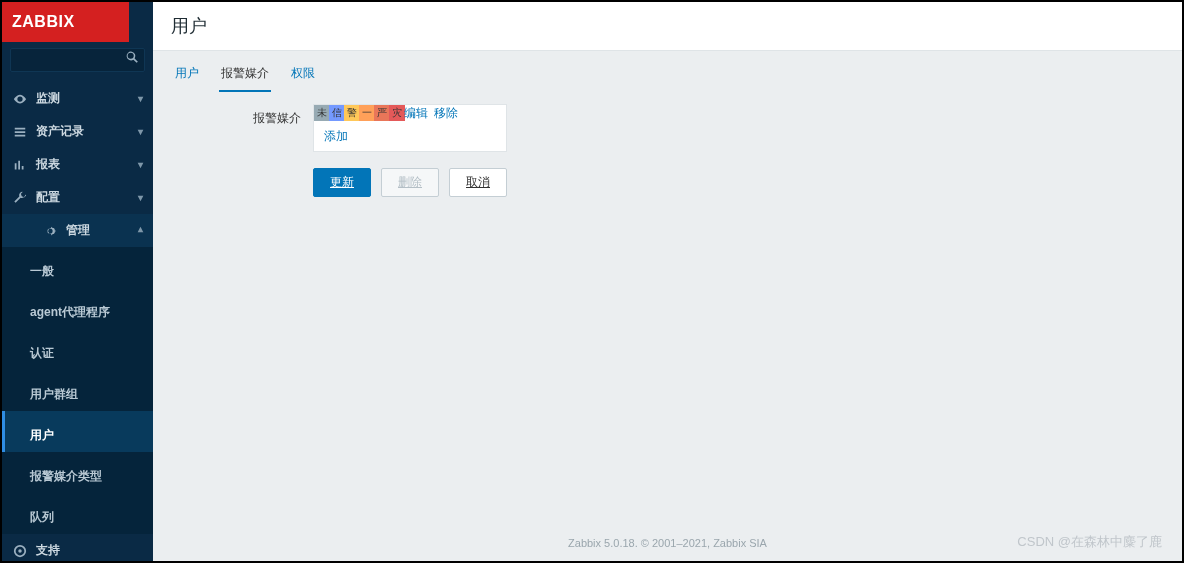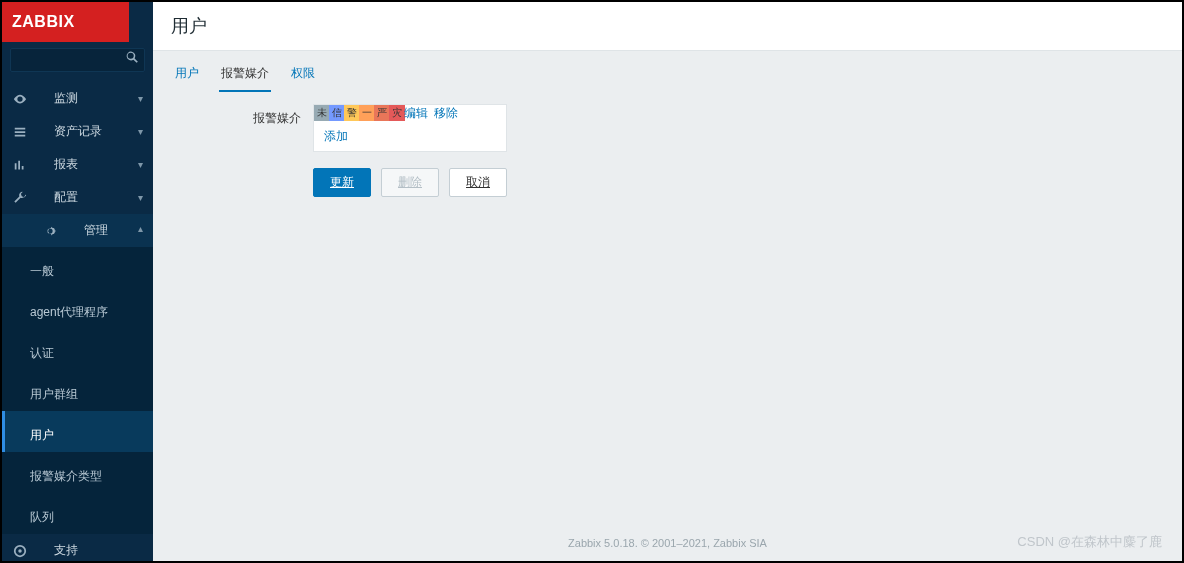--- a/index.html
+++ b/index.html
@@ -9,21 +9,21 @@
   
   .sidebar { width:151px; background:#0a2a45; color:#cdd9e1; display:flex; flex-direction:column; }
   .logo-row { display:flex; align-items:center; height:40px; }
   .logo { background:#d42020; color:#fff; font-weight:bold; font-size:16px; letter-spacing:0.5px; height:40px; line-height:40px; padding:0 10px; flex:1; }
   .logo-controls { display:flex; gap:8px; padding:0 8px; color:#9bb0c0; }
   .search-wrap { padding:6px 8px 10px; }
   .search-input { width:100%; height:24px; background:#07243b; border:1px solid #0f3654; color:#cdd9e1; padding:0 24px 0 6px; border-radius:2px; }
   .search-icon { position:relative; }
   .search-icon svg { position:absolute; right:6px; top:-22px; width:14px; height:14px; fill:#9bb0c0; }
   .nav { list-style:none; }
-  .nav li { display:flex; align-items:center; padding:8px 10px; gap:26px; cursor:pointer; color:#cdd9e1; }
+  .nav li { display:flex; align-items:center; padding:8px 10px; gap:8px; cursor:pointer; color:#cdd9e1;font-weight:bold; }
   .nav li .chev { margin-left:auto; font-size:10px; color:#7e97a9; }
   .nav li.open { background:#0a3250;padding-left:40px; }
   .nav li.open .chev { transform:rotate(180deg); display:inline-block; }
   .nav .ico { width:16px; height:16px; display:inline-flex; align-items:center; justify-content:center; }
   .nav .ico svg { width:14px; height:14px; fill:#9bb0c0; }
   .subnav { background:#05243b; }
   .subnav li { padding:16px 10px 8px 28px; cursor:pointer; color:#b9c9d4; }
   .subnav li.active { border-left:3px solid #2f8de3; padding-left:25px; background:#083a5c; color:#fff; }
   .nav-bottom { margin-top:auto; }
   

